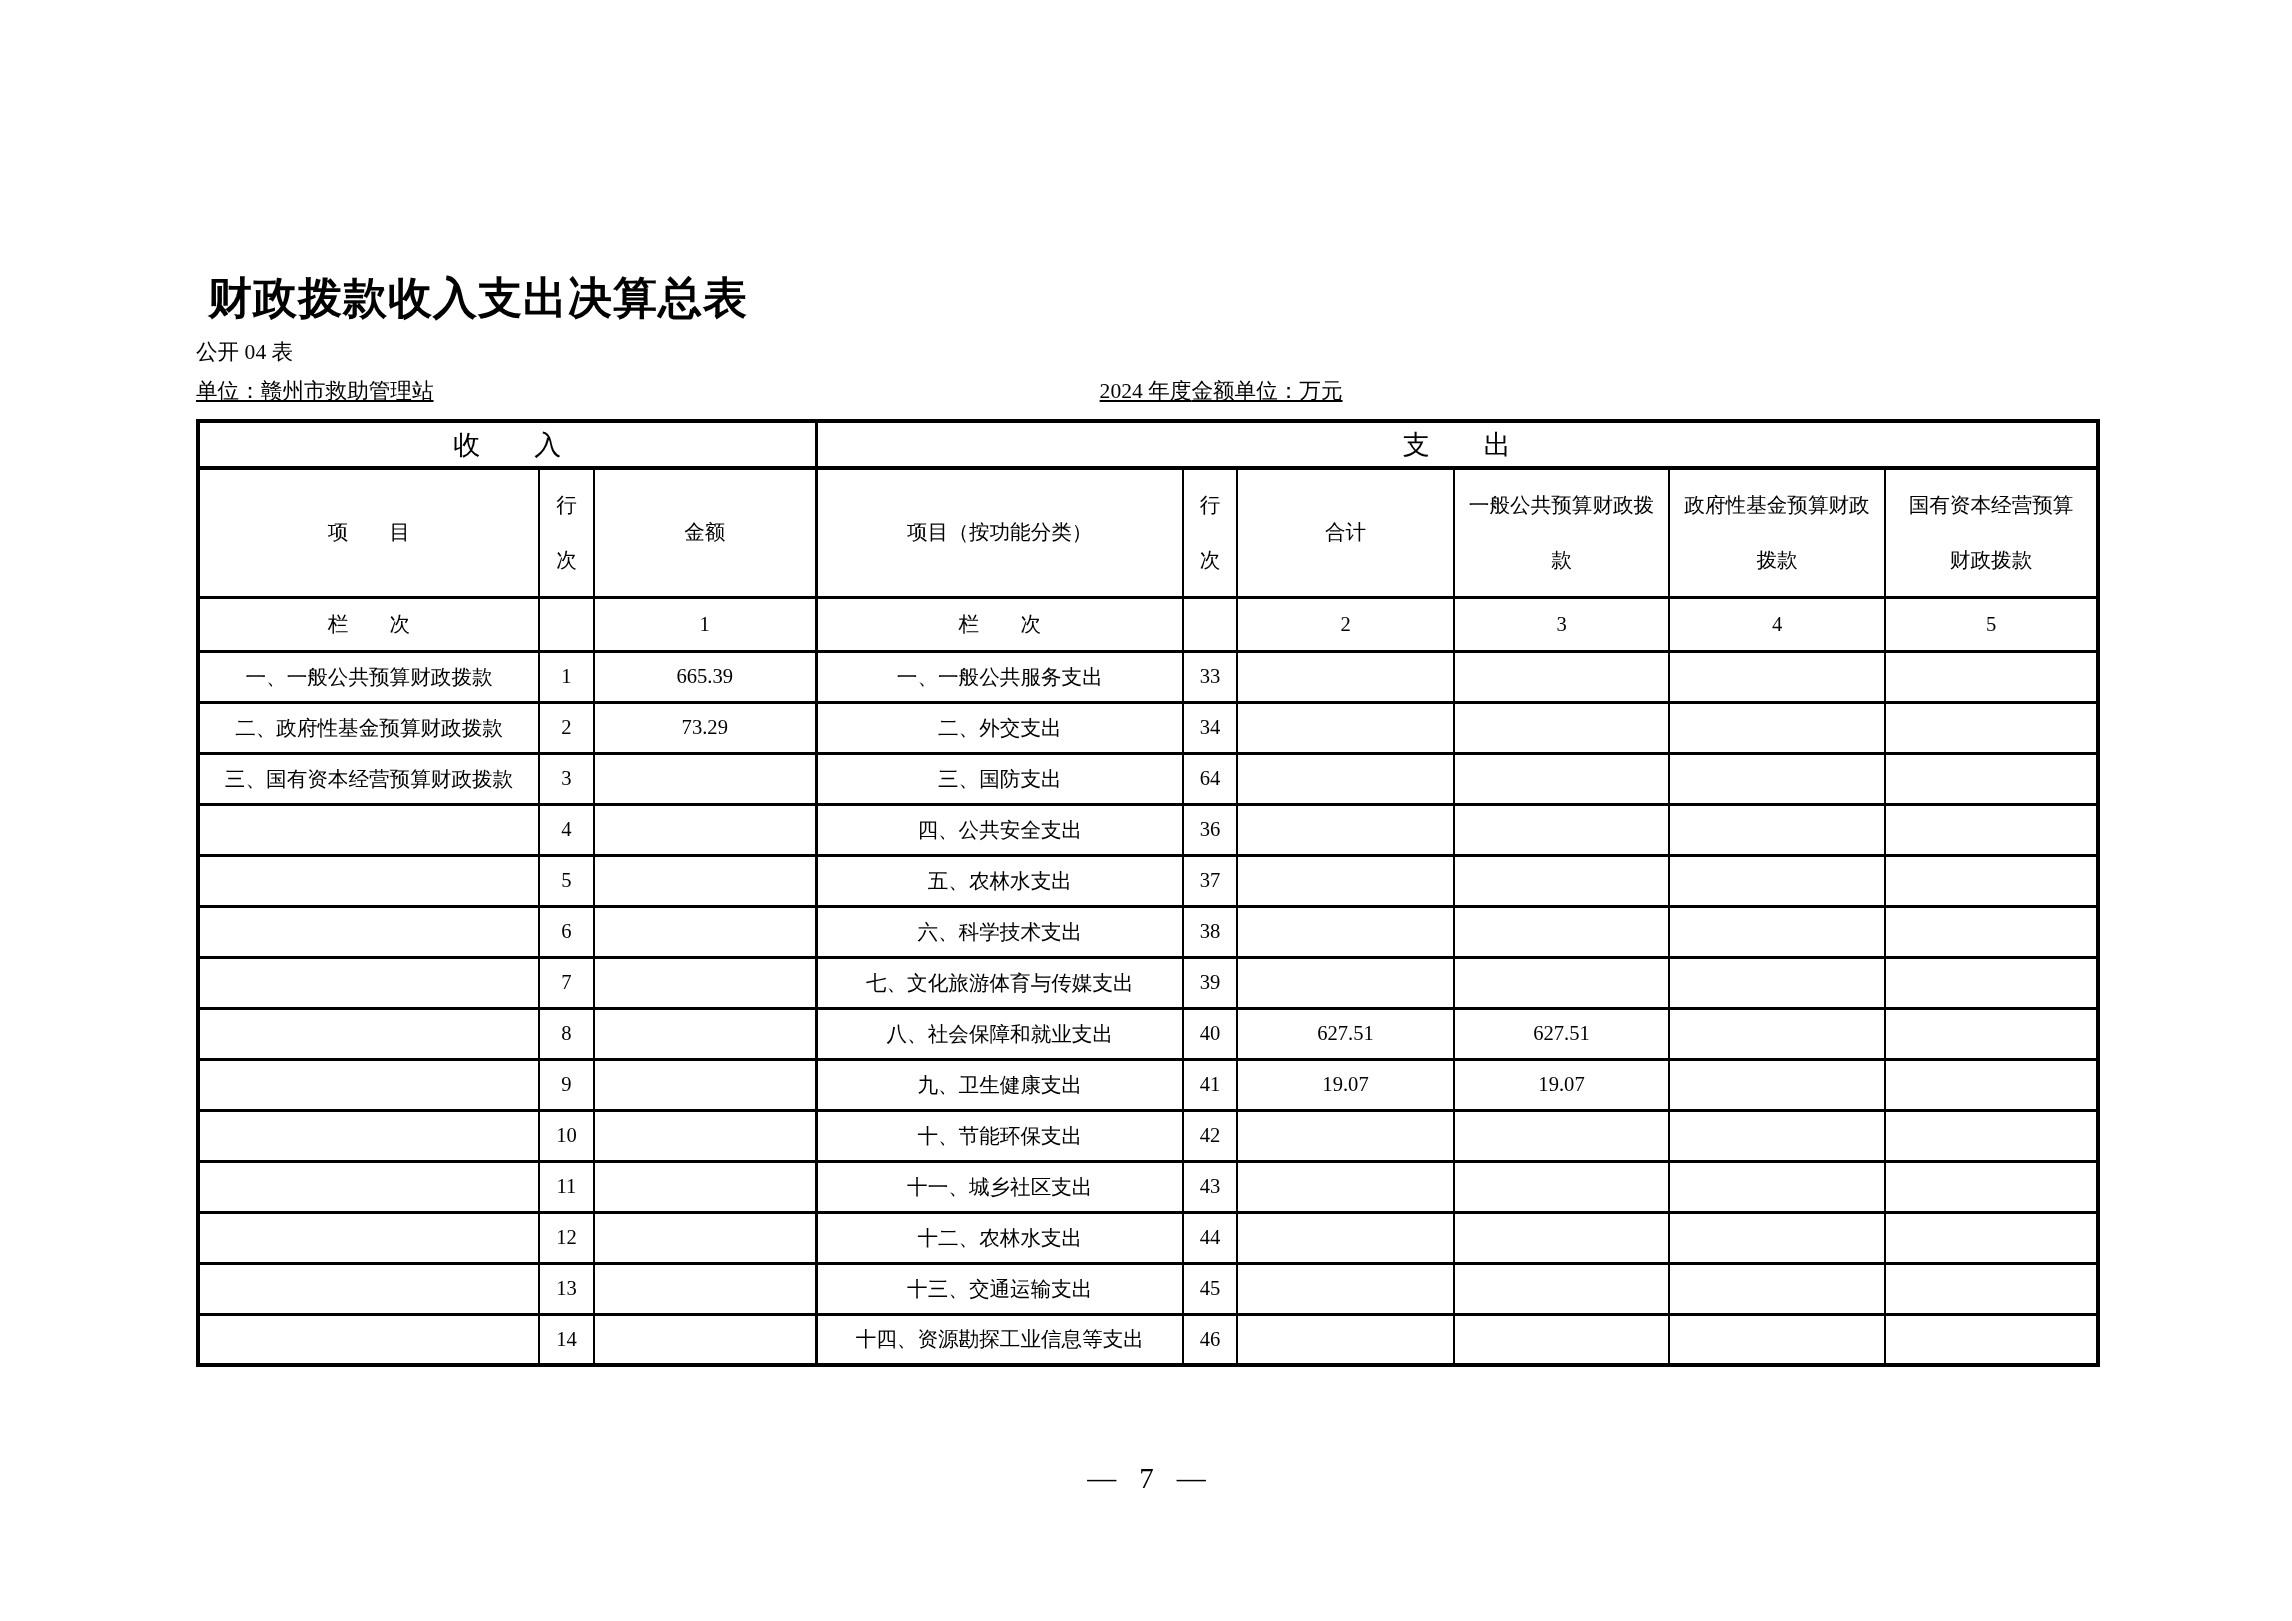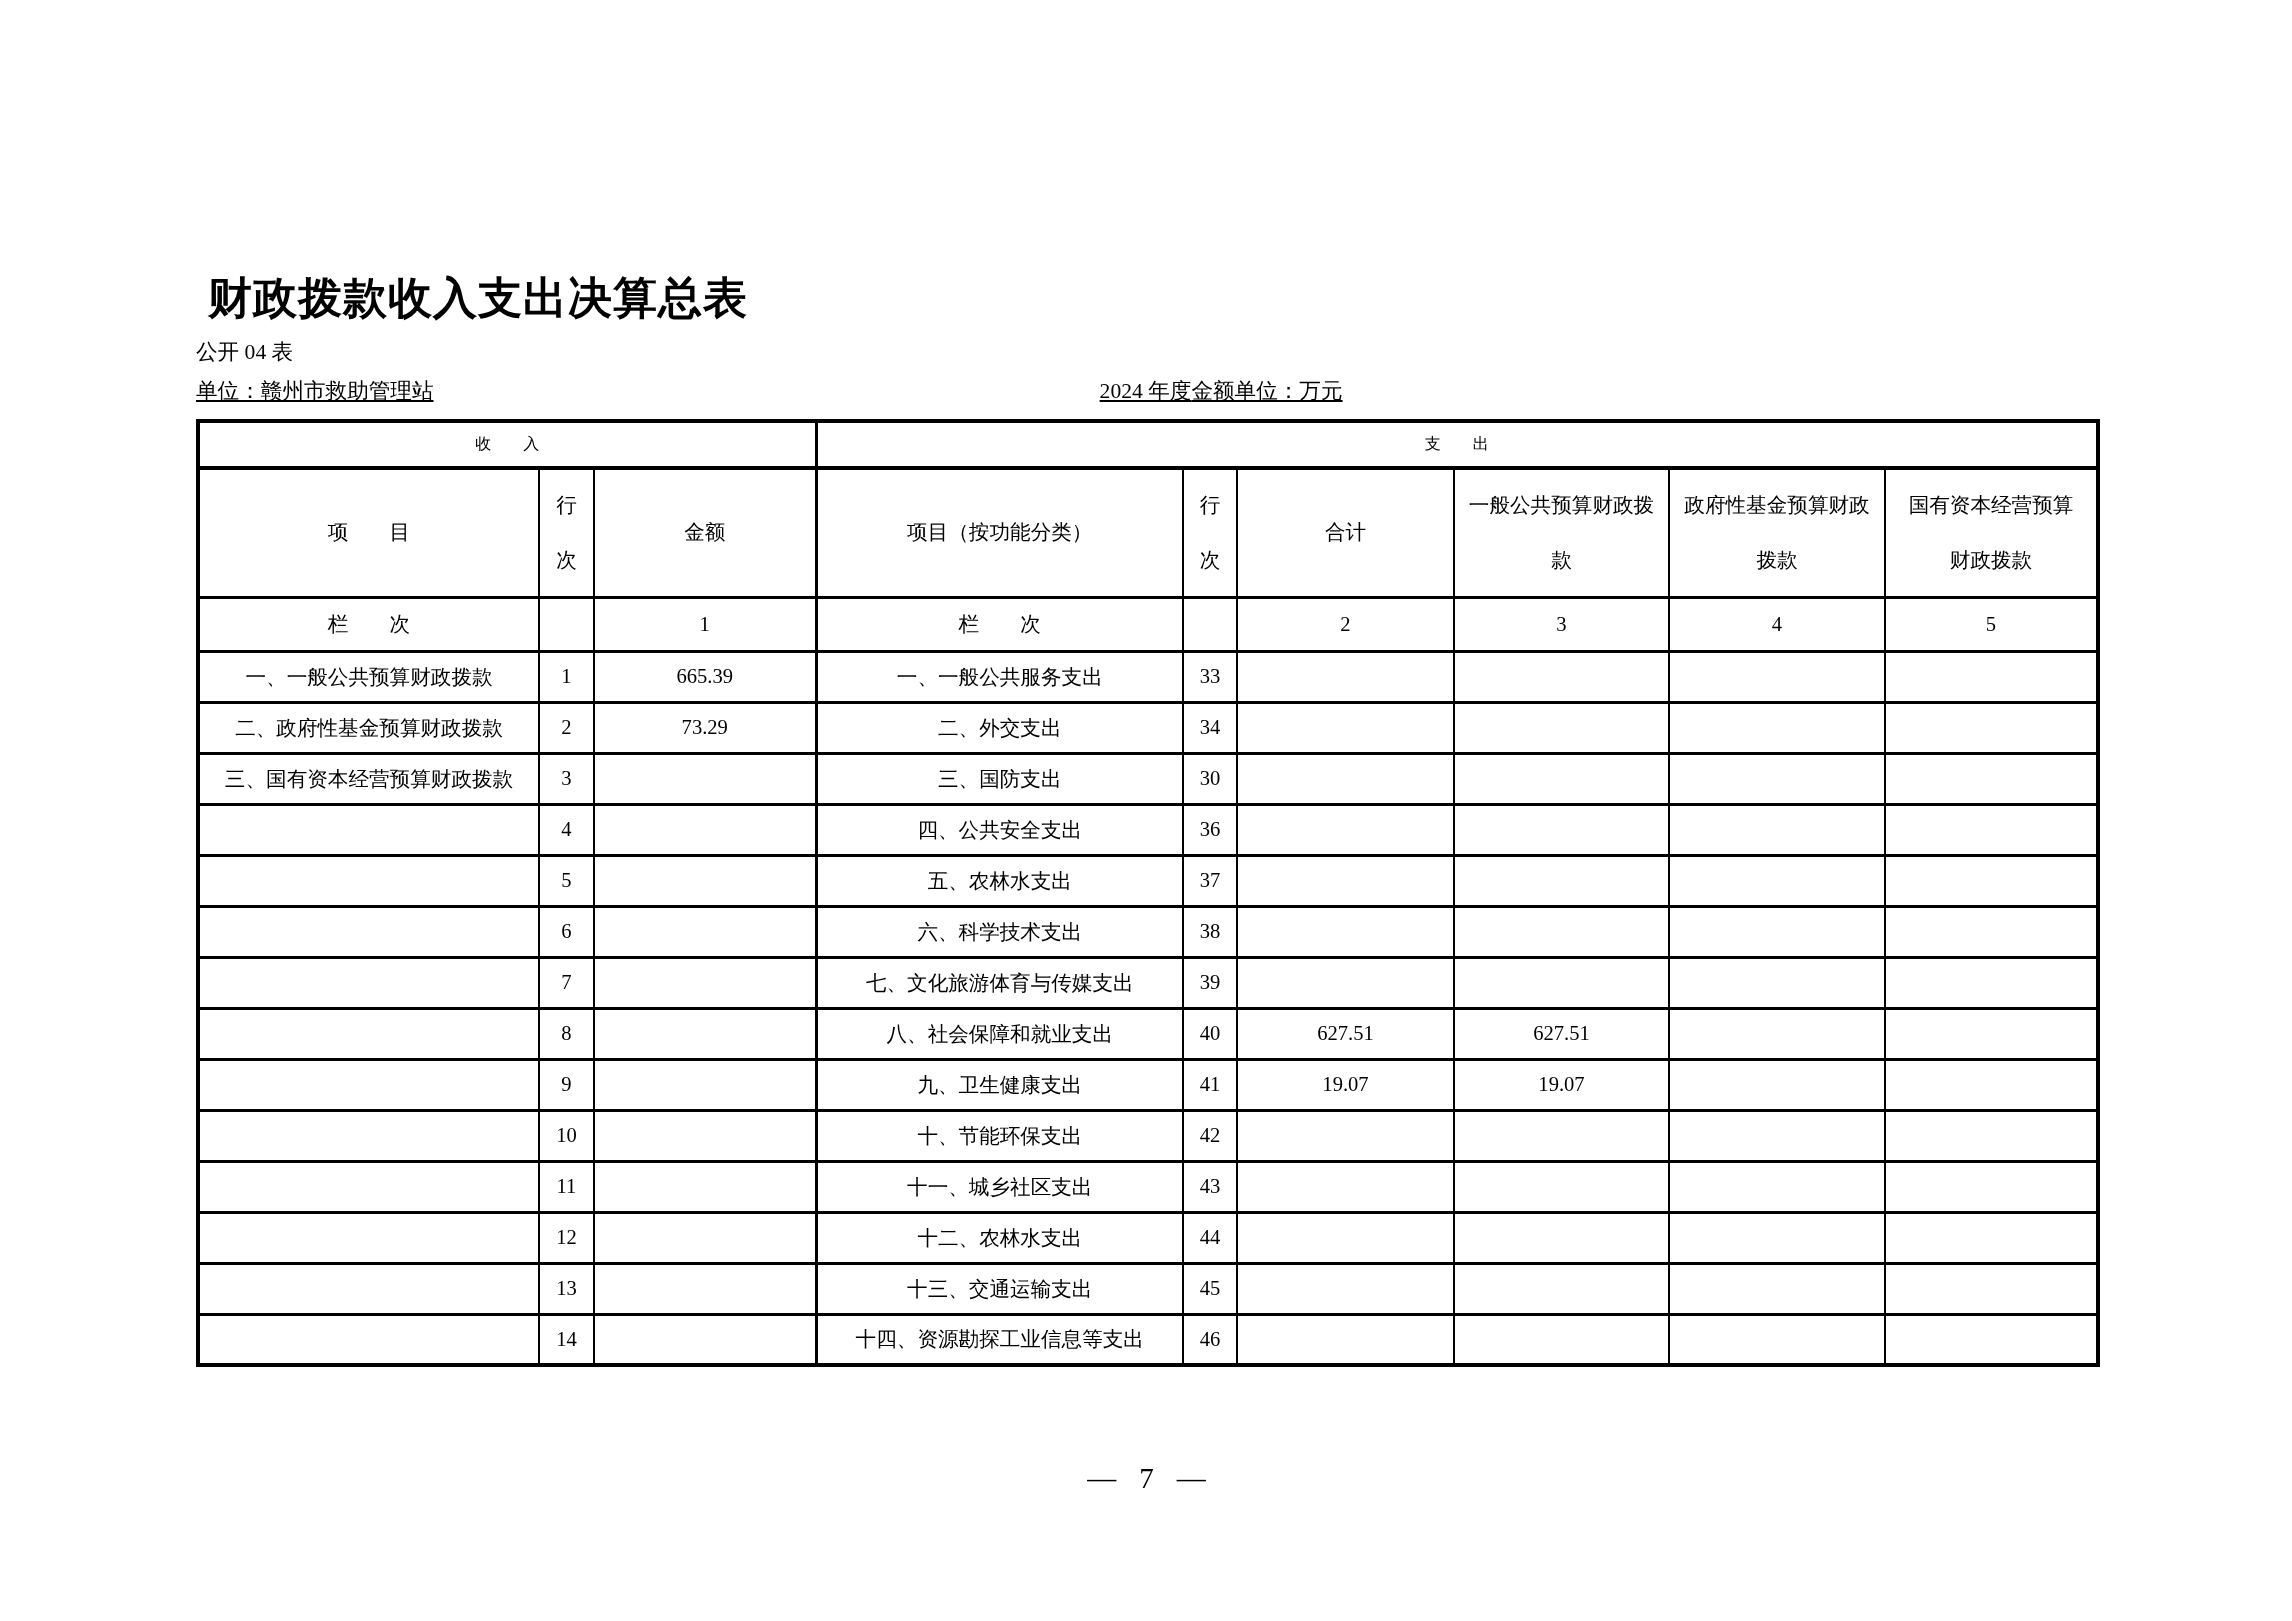--- a/index.html
+++ b/index.html
@@ -65,21 +65,21 @@
     border: solid #000;
     border-width: 3.9px 2.9px;
     padding: 0;
     overflow: hidden;
     vertical-align: middle;
     text-align: center;
   }
   tr.band-row { height: 47px; }
   tr.band-row td {
     border-bottom-width: 4.9px;
-    font-size: 16px;
+    font-size: 27px;
   }
   tr.head-row { height: 129px; }
   tr.head-row td {
     line-height: 55px;
   }
   tr.index-row { height: 54px; }
   tr.index-row td { border-bottom-width: 3.9px; }
   .prewrap { white-space: pre-line; }
   .sec-div { border-left-width: 3.9px !important; }
 
@@ -178,21 +178,21 @@
         <td class="al-right"></td>
         <td class="al-right"></td>
         <td class="al-right"></td>
         <td class="al-right"></td>
       </tr>
       <tr>
         <td class="al-left">三、国有资本经营预算财政拨款</td>
         <td class="al-center">3</td>
         <td class="al-right"></td>
         <td class="al-left sec-div">三、国防支出</td>
-        <td class="al-center">30</td>
+        <td class="al-center">64</td>
         <td class="al-right"></td>
         <td class="al-right"></td>
         <td class="al-right"></td>
         <td class="al-right"></td>
       </tr>
       <tr>
         <td class="al-left"></td>
         <td class="al-center">4</td>
         <td class="al-right"></td>
         <td class="al-left sec-div">四、公共安全支出</td>

